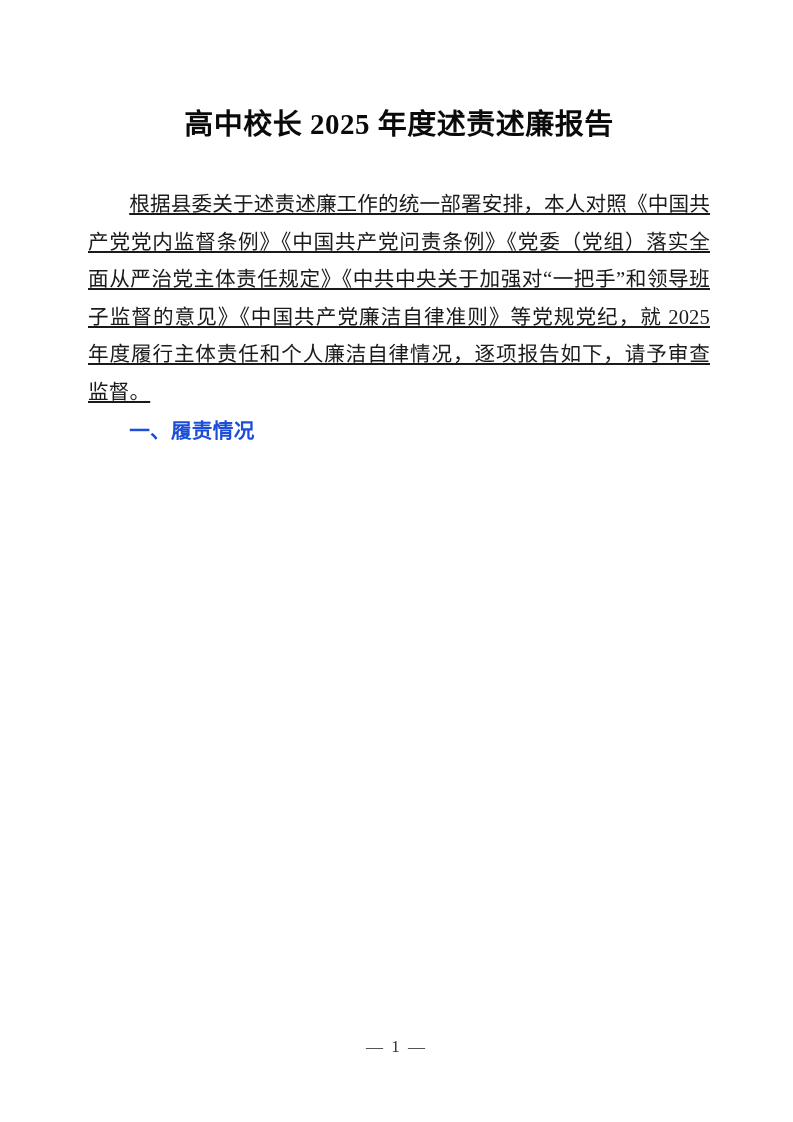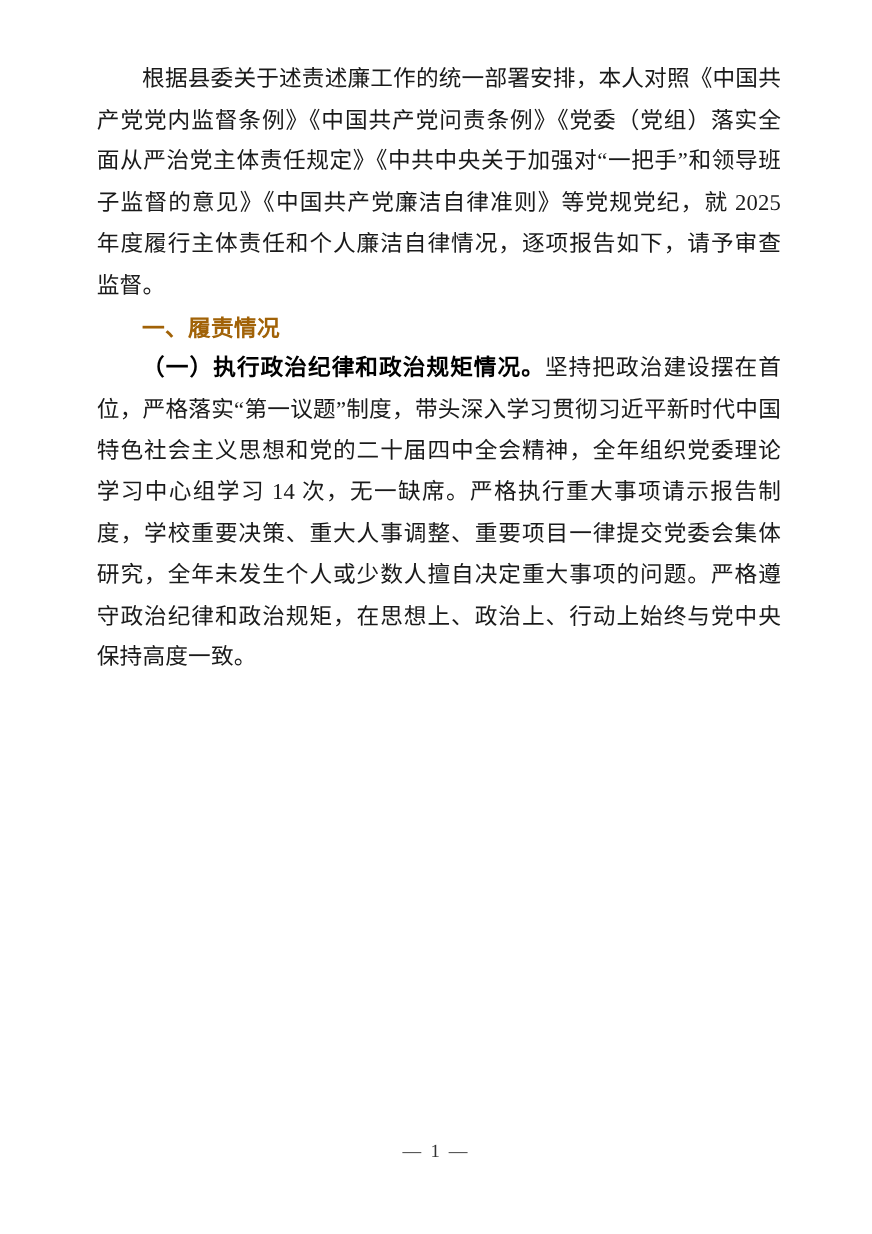--- a/index.html
+++ b/index.html
@@ -54,31 +54,32 @@
     line-height: 37.6px;
     text-align: justify;
     text-justify: inter-ideograph;
     text-indent: 2em;
     margin: 0;
     color: #1a1a1a;
     letter-spacing: 0.15px;
   }
 
   .para-first {
-    margin-top: 54px;
+    margin-top: 42px;
+    text-decoration: underline;
   }
 
   .section-heading {
     font-family: "Liberation Sans", "DejaVu Sans", sans-serif;
     font-weight: bold;
     font-size: 20.6px;
     line-height: 37.6px;
     text-indent: 2em;
     margin: 0;
-    color: #a16207;
+    color: #1d4ed8;
     letter-spacing: 0.3px;
   }
 
   .lead {
     font-weight: bold;
     color: #000000;
   }
 
   .page-footer {
     position: absolute;
@@ -93,25 +94,25 @@
     letter-spacing: 2px;
   }
 </style>
 </head>
 <body>
 
 <div class="page">
 
   <div class="content">
 
+    <h1 class="doc-title">高中校长 2025 年度述责述廉报告</h1>
 
     <p class="para para-first">根据县委关于述责述廉工作的统一部署安排，本人对照《中国共产党党内监督条例》《中国共产党问责条例》《党委（党组）落实全面从严治党主体责任规定》《中共中央关于加强对“一把手”和领导班子监督的意见》《中国共产党廉洁自律准则》等党规党纪，就 2025 年度履行主体责任和个人廉洁自律情况，逐项报告如下，请予审查监督。</p>
 
     <p class="section-heading">一、履责情况</p>
 
-    <p class="para"><span class="lead">（一）执行政治纪律和政治规矩情况。</span><span>坚持把政治建设摆在首位，严格落实“第一议题”制度，带头深入学习贯彻习近平新时代中国特色社会主义思想和党的二十届四中全会精神，全年组织党委理论学习中心组学习 14 次，无一缺席。严格执行重大事项请示报告制度，学校重要决策、重大人事调整、重要项目一律提交党委会集体研究，全年未发生个人或少数人擅自决定重大事项的问题。严格遵守政治纪律和政治规矩，在思想上、政治上、行动上始终与党中央保持高度一致。</span></p>
 
 
   </div>
 
   <div class="page-footer">— 1 —</div>
 
 </div>
 
 </body></html>

